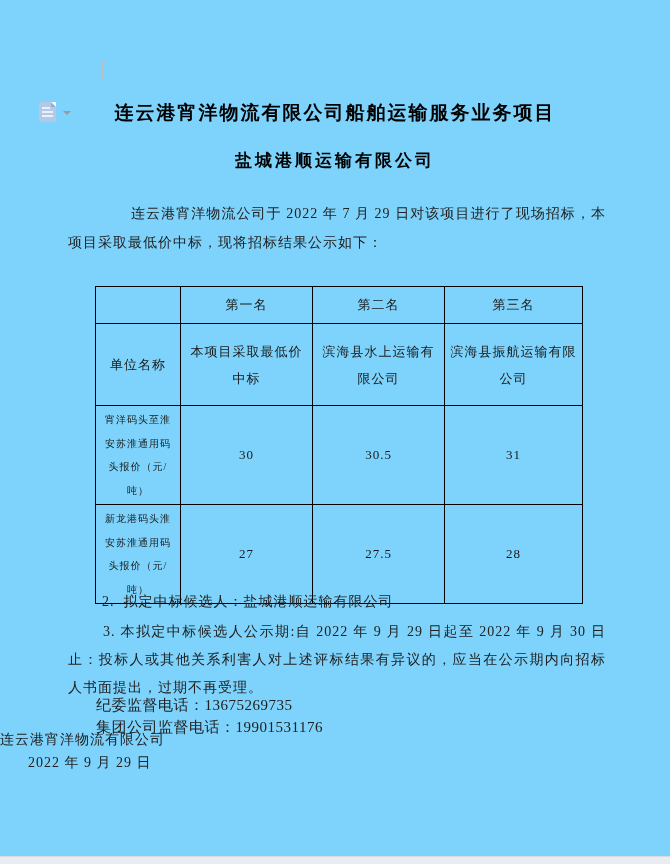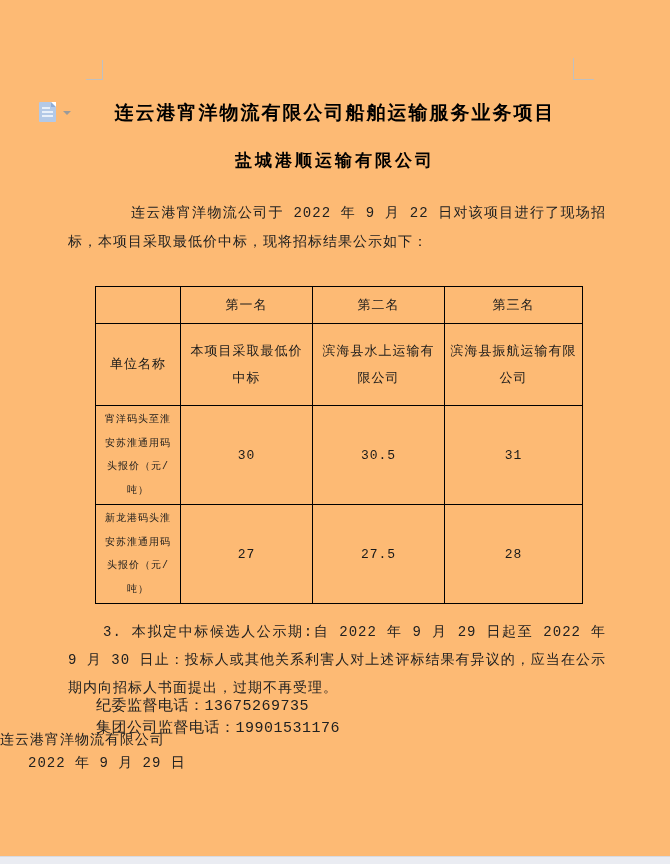--- a/index.html
+++ b/index.html
@@ -1,22 +1,22 @@
 <!DOCTYPE html>
 <html><head>
 <meta charset="utf-8">
 <style>
   html, body { margin: 0; padding: 0; background: #ffffff; }
   .page {
     position: relative;
     width: 670px;
     height: 864px;
-    background: #fdba74;
+    background: #7dd3fc;
     overflow: hidden;
-    font-family: Liberation Mono, monospace;
+    font-family: Liberation Serif, serif;
     color: #212121;
   }
   
   .paste-options {
     position: absolute; left: 38px; top: 101px;
     width: 34px; height: 24px; cursor: pointer;
   }
   .paste-doc {
     position: absolute; left: 1px; top: 1px;
     width: 17px; height: 20px;
@@ -117,21 +117,21 @@
     </span>
     <span class="paste-arrow"></span>
   </div>
 
   <div class="crop-mark crop-left"></div>
   <div class="crop-mark crop-right"></div>
 
   <div class="doc-title">连云港宵洋物流有限公司船舶运输服务业务项目</div>
   <div class="doc-subtitle">盐城港顺运输有限公司</div>
 
-  <div class="para intro">连云港宵洋物流公司于 2022 年 9 月 22 日对该项目进行了现场招标，本项目采取最低价中标，现将招标结果公示如下：</div>
+  <div class="para intro">连云港宵洋物流公司于 2022 年 7 月 29 日对该项目进行了现场招标，本项目采取最低价中标，现将招标结果公示如下：</div>
 
 
   <table class="bids">
     <colgroup>
         <col class="c0">
         <col class="c1">
         <col class="c2">
         <col class="c3">
       </colgroup>
     <tbody>
@@ -155,20 +155,21 @@
     </tr>
     <tr class="r-price">
       <td class="route-label">新龙港码头淮安苏淮通用码头报价（元/吨）</td>
       <td>27</td>
       <td>27.5</td>
       <td>28</td>
     </tr>
   </tbody>
     </table>
 
+  <div class="item2">2.  拟定中标候选人：盐城港顺运输有限公司</div>
   <div class="para item3">3. 本拟定中标候选人公示期:自 2022 年 9 月 29 日起至 2022 年 9 月 30 日止：投标人或其他关系利害人对上述评标结果有异议的，应当在公示期内向招标人书面提出，过期不再受理。</div>
 
   <div class="phone phone1">纪委监督电话：13675269735</div>
   <div class="phone phone2">集团公司监督电话：19901531176</div>
 
   <div class="sig sig-co">连云港宵洋物流有限公司</div>
   <div class="sig sig-dt">2022 年 9 月 29 日</div>
 
   <div class="bottom-edge"></div>
 

